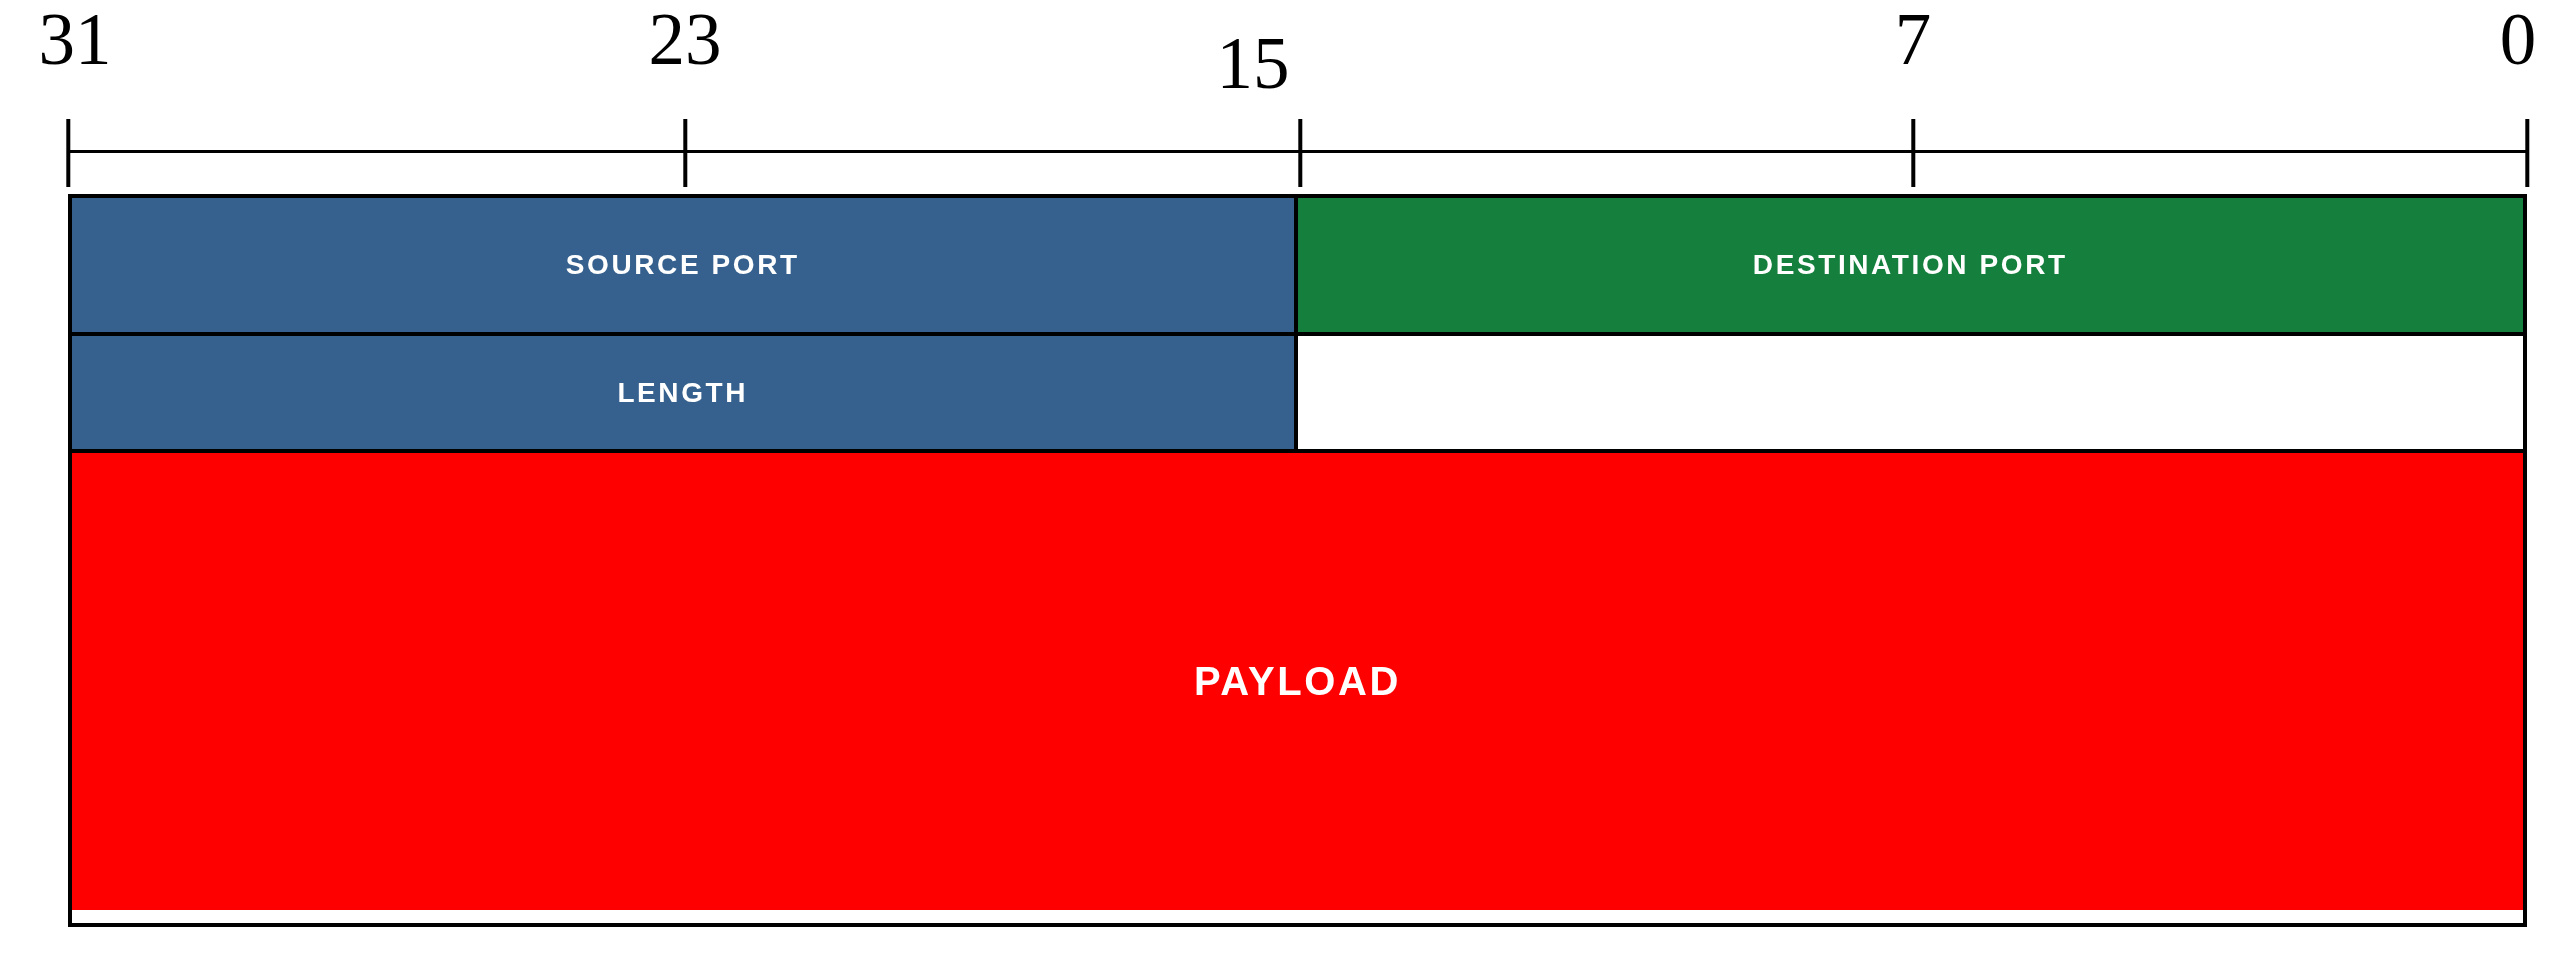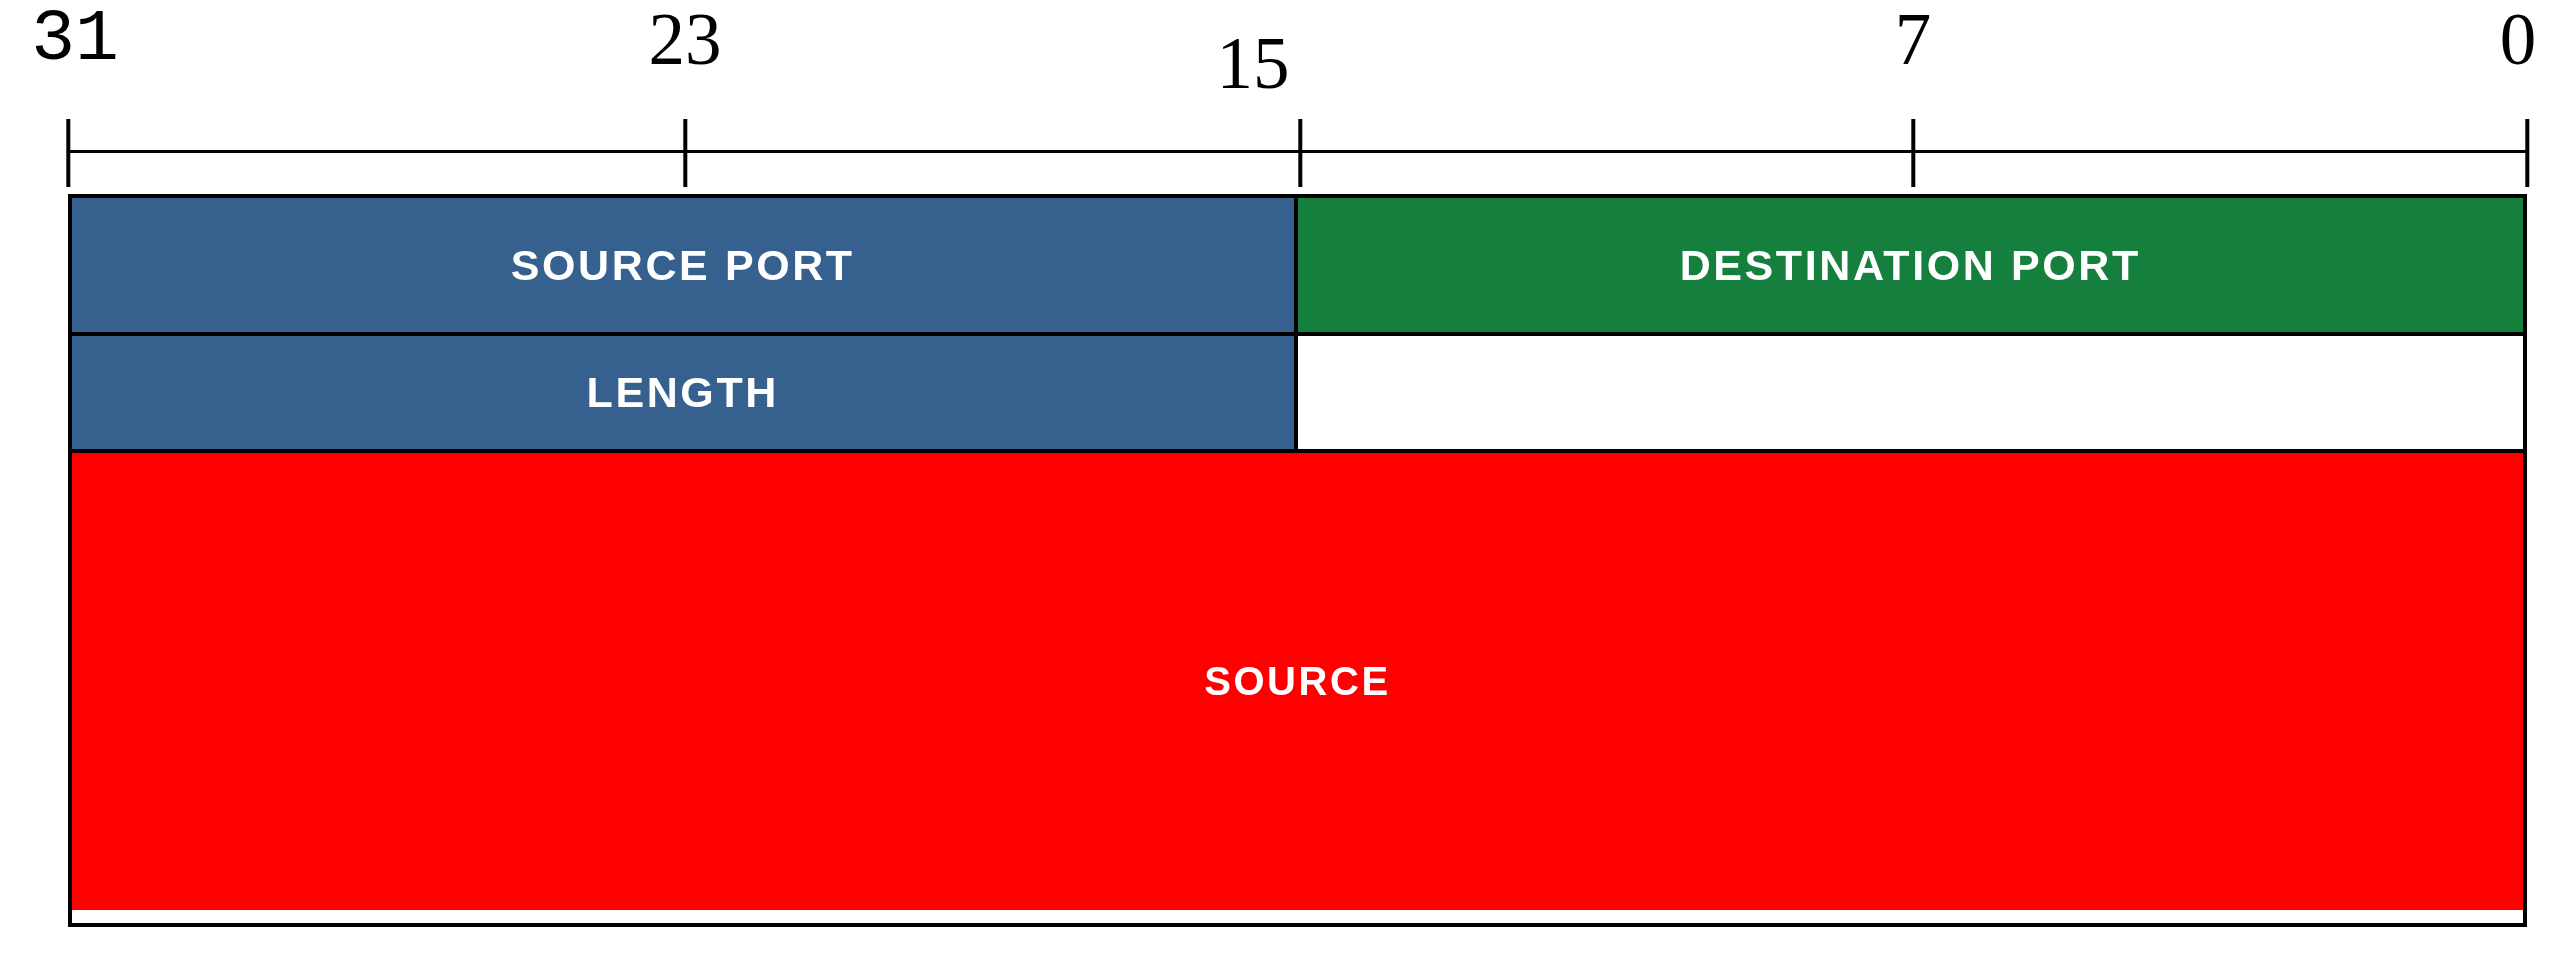--- a/index.html
+++ b/index.html
@@ -79,21 +79,21 @@
     border-top: 4.3px solid #000000;
   }
   .cell {
     display: flex;
     align-items: center;
     justify-content: center;
     box-sizing: border-box;
     color: #ffffff;
     font-family: "Liberation Sans", sans-serif;
     font-weight: bold;
-    font-size: 43px;
+    font-size: 28px;
     letter-spacing: 2.6px;
   }
   .cell-left {
     width: 50%;
     background: #36618E;
     border-right: 4.3px solid #000000;
   }
   .cell-right {
     width: 50%;
     background: #15803d;
@@ -112,21 +112,21 @@
     font-size: 40px;
     letter-spacing: 2.6px;
   }
 </style>
 </head>
 <body>
 
 <div id="diagram">
 
   <div class="ruler-labels">
-    <span class="bit-label" style="left:75px;font-family:Liberation Mono, monospace;">31</span>
+    <span class="bit-label" style="left:75px;">31</span>
     <span class="bit-label" style="left:685px;">23</span>
     <span class="bit-label" style="left:1253px;margin-top:24px;">15</span>
     <span class="bit-label" style="left:1913px;">7</span>
     <span class="bit-label" style="left:2518px;">0</span>
   </div>
 
   <div class="ruler-line"></div>
 
   <div class="tick" style="left:68px;"></div>
   <div class="tick" style="left:685px;"></div>
@@ -138,18 +138,18 @@
 
     <div class="row row-header">
       <div class="cell cell-left">SOURCE PORT</div>
       <div class="cell cell-right">DESTINATION PORT</div>
     </div>
 
     <div class="row row-header-2">
       <div class="cell cell-left">LENGTH</div>
     </div>
 
-    <div class="payload">SOURCE</div>
+    <div class="payload">PAYLOAD</div>
 
   </div>
 
 </div>
 
 
 </body></html>

